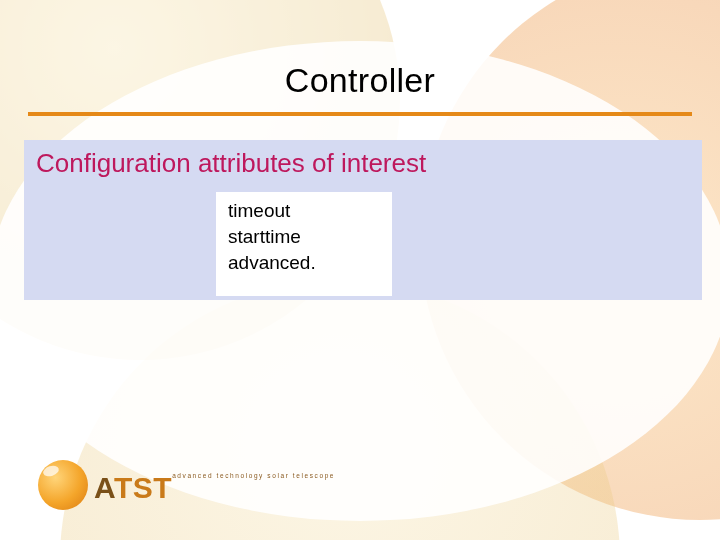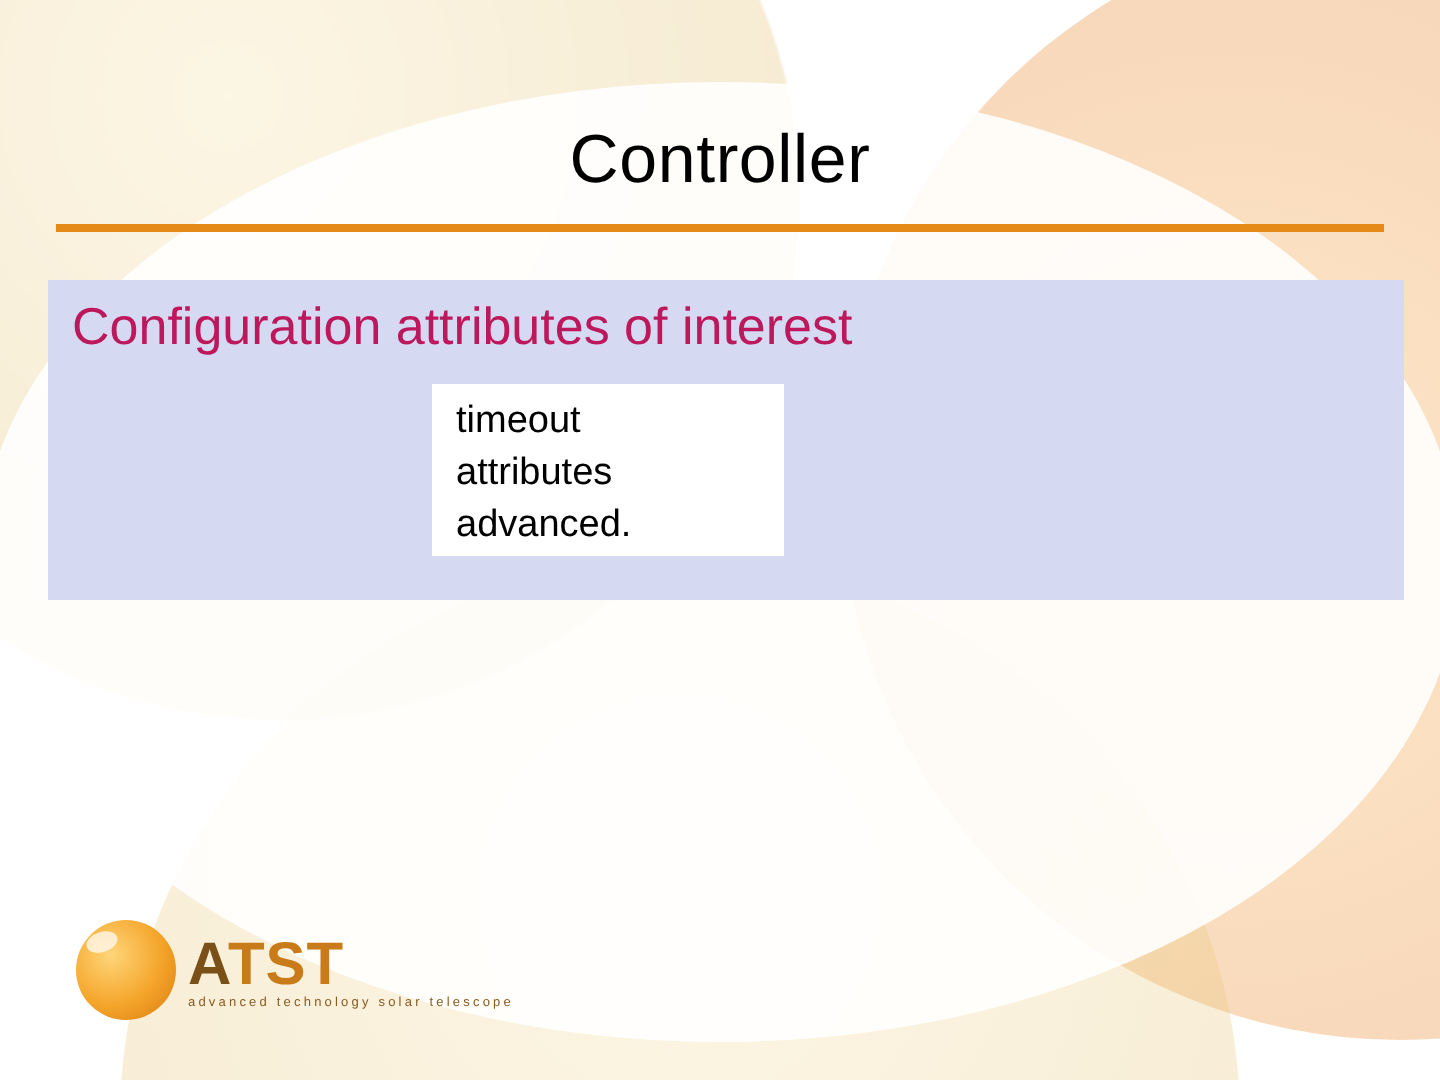--- a/index.html
+++ b/index.html
@@ -76,21 +76,21 @@
   .subhead-text {
     position: absolute;
     left: 36px; top: 148px;
     font-size: 26px;
     font-weight: 400;
     color: #be185d;
   }
   .attr-box {
     position: absolute;
     left: 216px; top: 192px;
-    width: 176px; height: 86px;
+    width: 176px; height: 104px;
     background: #fff;
     padding: 6px 12px;
     font-size: 19px;
     line-height: 26px;
     color: #000;
   }
 
   .logo {
     position: absolute;
     left: 34px; bottom: 26px;
@@ -107,21 +107,21 @@
     border-radius: 50%;
     background: radial-gradient(circle at 35% 35%, #ffd57a 0%, #f4a52a 55%, #da7a10 100%);
   }
   .logo-mark .shine {
     position: absolute; top: 10px; left: 9px;
     width: 16px; height: 10px;
     border-radius: 50%;
     background: rgba(255,255,255,0.7);
     transform: rotate(-18deg);
   }
-  .logo-text-wrap { display: flex; flex-direction: column; }
+  .logo-text-wrap { display: flex; }
   .logo-text {
     font-family: "Arial Black", Arial, sans-serif;
     font-weight: 900;
     font-size: 30px;
     letter-spacing: 0.5px;
     color: #7a5018;
     line-height: 0.9;
     padding-top: 4px;
   }
   .logo-text .t2 { color: #c97a19; }
@@ -147,21 +147,21 @@
   <div class="title-band">
     <h1>Controller</h1>
   </div>
   <div class="title-rule"></div>
 
   <div class="subhead-bar"></div>
   <div class="subhead-text">Configuration attributes of interest</div>
 
   <div class="attr-box">
     <div>timeout</div>
-    <div>attributes</div>
+    <div>starttime</div>
     <div>advanced.</div>
   </div>
 
   <div class="logo">
     <div class="logo-mark">
       <div class="sun"></div>
       <div class="shine"></div>
     </div>
     <div class="logo-text-wrap">
       <div class="logo-text">

